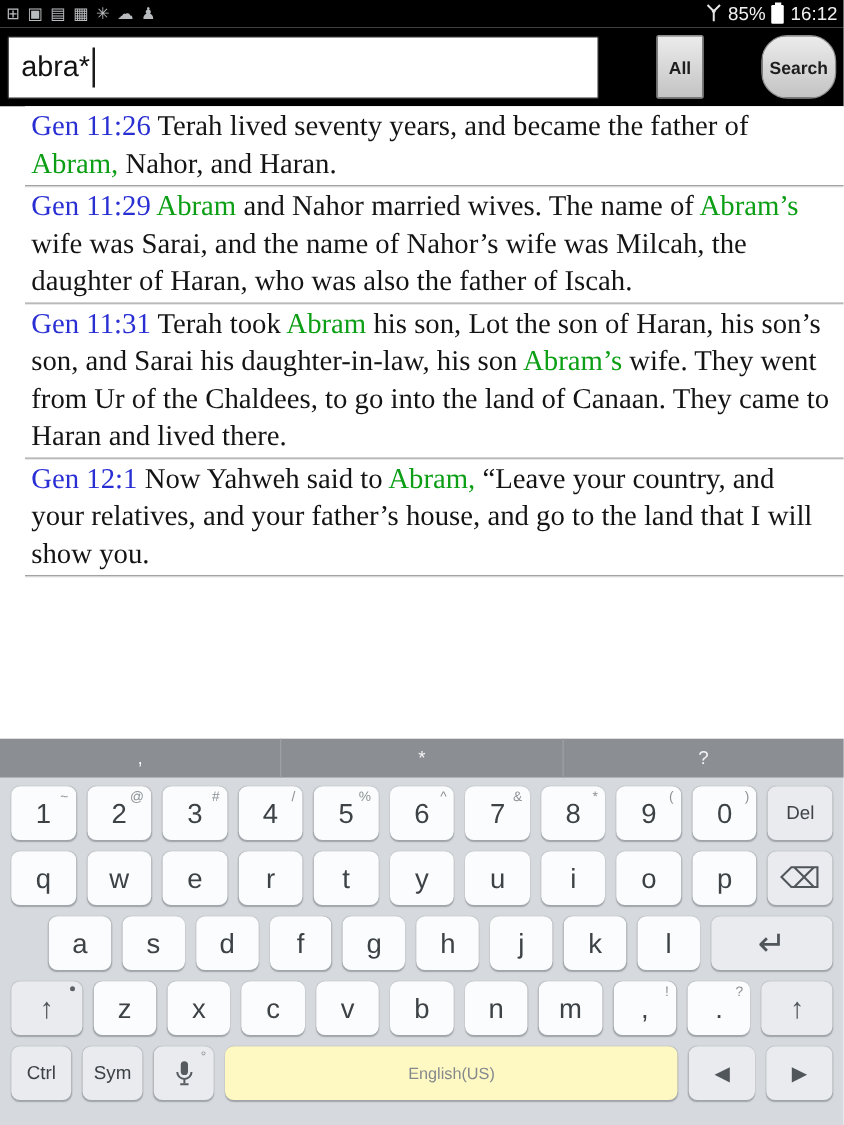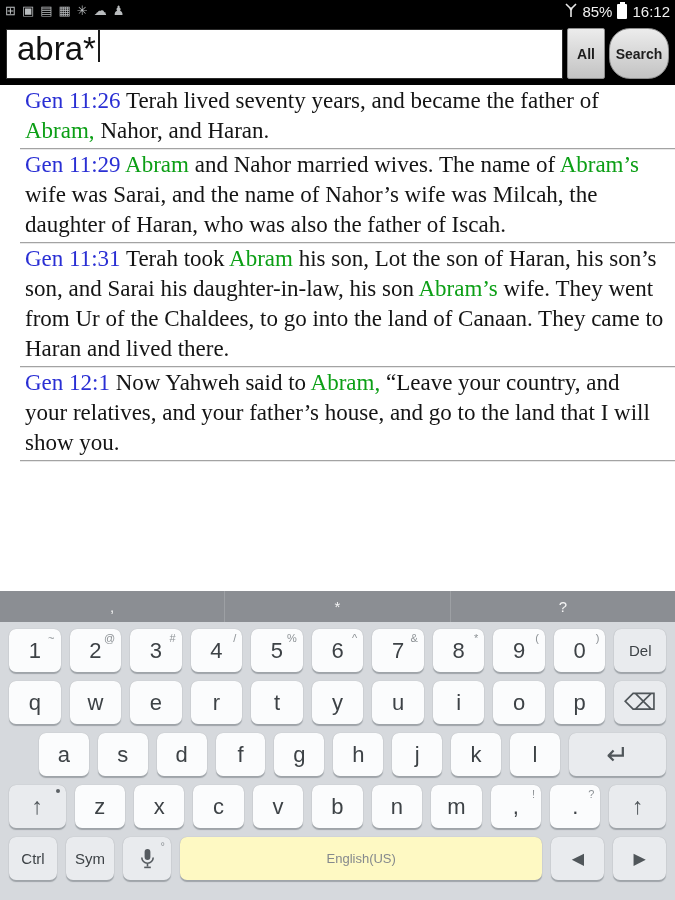--- a/index.html
+++ b/index.html
@@ -13,24 +13,24 @@
   .statusbar { height:22px; background:#000; display:flex; align-items:center; padding:0 5px; }
   .sb-left { display:flex; align-items:center; gap:6px; font-size:13px; color:#b9bcbe; line-height:22px; }
   .sb-left span { display:inline-block; }
   .sb-right { margin-left:auto; display:flex; align-items:center; gap:4px; color:#f0f0f0; font-size:15px; }
   .battery { position:relative; width:10px; height:15px; background:#fff; border-radius:1px; margin:0 1px; }
   .battery::before { content:""; position:absolute; top:-2px; left:2.5px; width:5px; height:2px; background:#fff; }
 
   
   .searchbar { height:63px; background:#000; display:flex; align-items:center; padding:7px 6px; box-sizing:border-box; gap:4px; }
   .search-input { flex:1; height:48px; background:#fff; border:1px solid #2a2a2a; border-radius:1px;
-                  display:flex; align-items:flex-start; padding:0 10px; font-size:33px; color:#111; overflow:hidden; }
+                  display:flex; align-items:center; padding:0 10px; font-size:23px; color:#111; overflow:hidden; }
   .caret { width:2px; height:32px; background:#1a1a1a; margin-left:2px; }
   .btn { height:49px; background:linear-gradient(#ececec,#c3c3c3); border:1px solid #8e8e8e; border-radius:2px;
-         display:flex; align-items:center; justify-content:center; font-weight:bold; font-size:14px; color:#1d1d1d; }
+         display:flex; align-items:center; justify-content:center; font-weight:bold; font-size:14px; color:#1d1d1d;margin-left:42px; }
   .btn-all { width:36px; }
   .btn-search { width:58px;border-radius:21px; }
 
   
   .verse-list { background:#fff;margin-left:20px; }
   .verse { font-family:"Liberation Serif", serif; font-size:23px; line-height:30px;
            padding:1px 8px 2px 5px; border-bottom:1px solid #a3a3a3; box-shadow:0 1px 0 #e8e8e8; color:#141414; }
   .verse .ref { color:var(--ref-blue); }
   .verse .hl  { color:var(--hl-green); }
 

